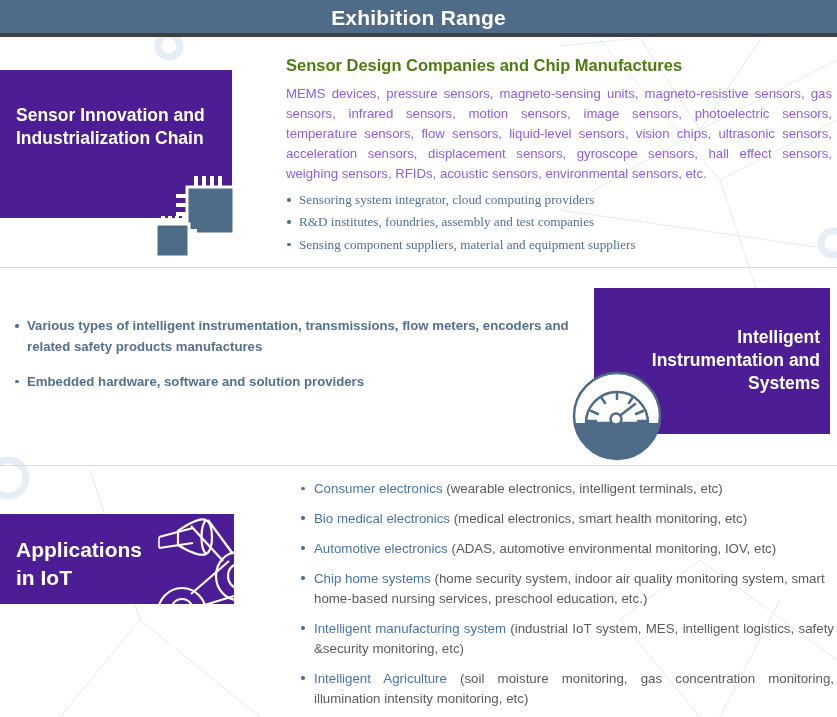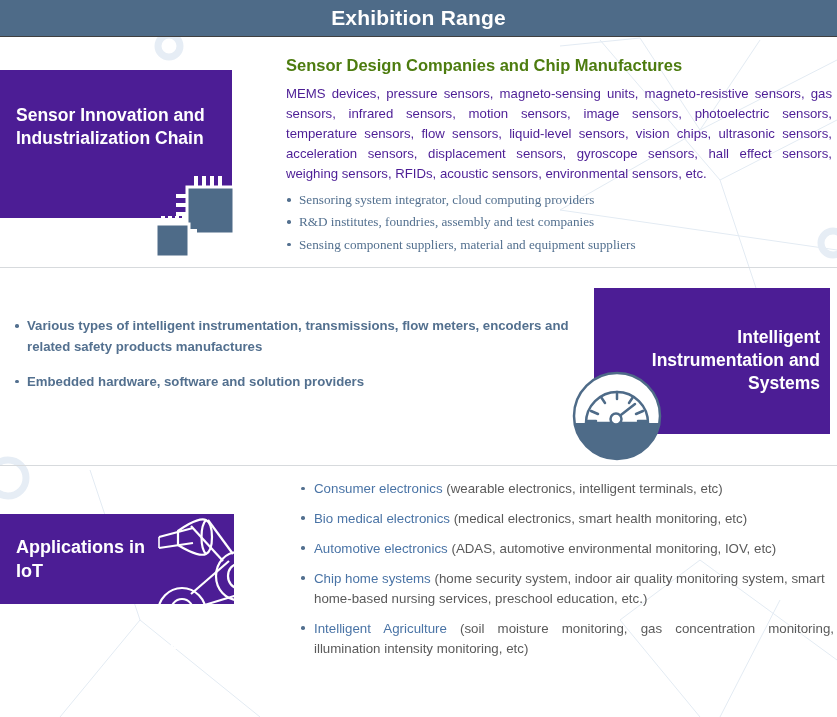--- a/index.html
+++ b/index.html
@@ -31,21 +31,21 @@
     z-index: 2;
   }
 
   
   .header-bar {
     position: absolute;
     left: 0; top: 0;
     width: 837px;
     height: 37px;
     background: #4e6b88;
-    border-bottom: 1px solid #404040;
+    border-bottom: 4px solid #404040;
     box-sizing: border-box;
   }
   .header-title {
     position: absolute;
     left: 0; top: 0;
     width: 837px;
     height: 36px;
     line-height: 36px;
     text-align: center;
     color: #ffffff;
@@ -101,21 +101,21 @@
     left: 286px; top: 56px;
     width: 545px;
     color: #4d7c0f;
     font-size: 16.5px;
     font-weight: bold;
   }
   #sec1-body {
     position: absolute;
     left: 286px; top: 84px;
     width: 546px;
-    color: #4c1d95;
+    color: #8b5cf6;
     font-size: 13.2px;
     line-height: 1.52;
     text-align: justify;
     text-justify: inter-word;
   }
   #sec1-bullets {
     position: absolute;
     left: 286px; top: 190px;
     width: 546px;
     font-family: Liberation Serif, serif;
@@ -180,21 +180,21 @@
   
   #div2 { top: 465px; }
 
   #sec3-box {
     left: 0px; top: 514px;
     width: 234px; height: 90px;
   }
   #sec3-box .label-text {
     left: 16px; top: 22px;
     width: 150px;
-    font-size: 18px;
+    font-size: 21px;
   }
   #sec3-robot {
     position: absolute;
     left: 134px; top: 514px;
     width: 130px; height: 138px;
     z-index: 4;
   }
 
   #sec3-bullets {
     position: absolute;
@@ -361,18 +361,21 @@
     <li>
       <span class="lead">Bio medical electronics </span><span class="paren">(medical electronics, smart health monitoring, etc)</span>
     </li>
     <li>
       <span class="lead">Automotive electronics </span><span class="paren">(ADAS, automotive  environmental monitoring, IOV, etc)</span>
     </li>
     <li>
       <span class="lead">Chip home systems </span><span class="paren">(home security system, indoor air quality monitoring system, smart home-based nursing services, preschool education, etc.)</span>
     </li>
     <li class="justify">
+      <span class="lead">Intelligent manufacturing system </span><span class="paren">(industrial IoT system, MES, intelligent logistics, safety &amp;security monitoring, etc)</span>
+    </li>
+    <li class="justify">
       <span class="lead">Intelligent Agriculture </span><span class="paren">(soil moisture monitoring, gas concentration monitoring, illumination intensity monitoring, etc)</span>
     </li>
 
   </ul>
 
 </div>
 
 </body></html>

